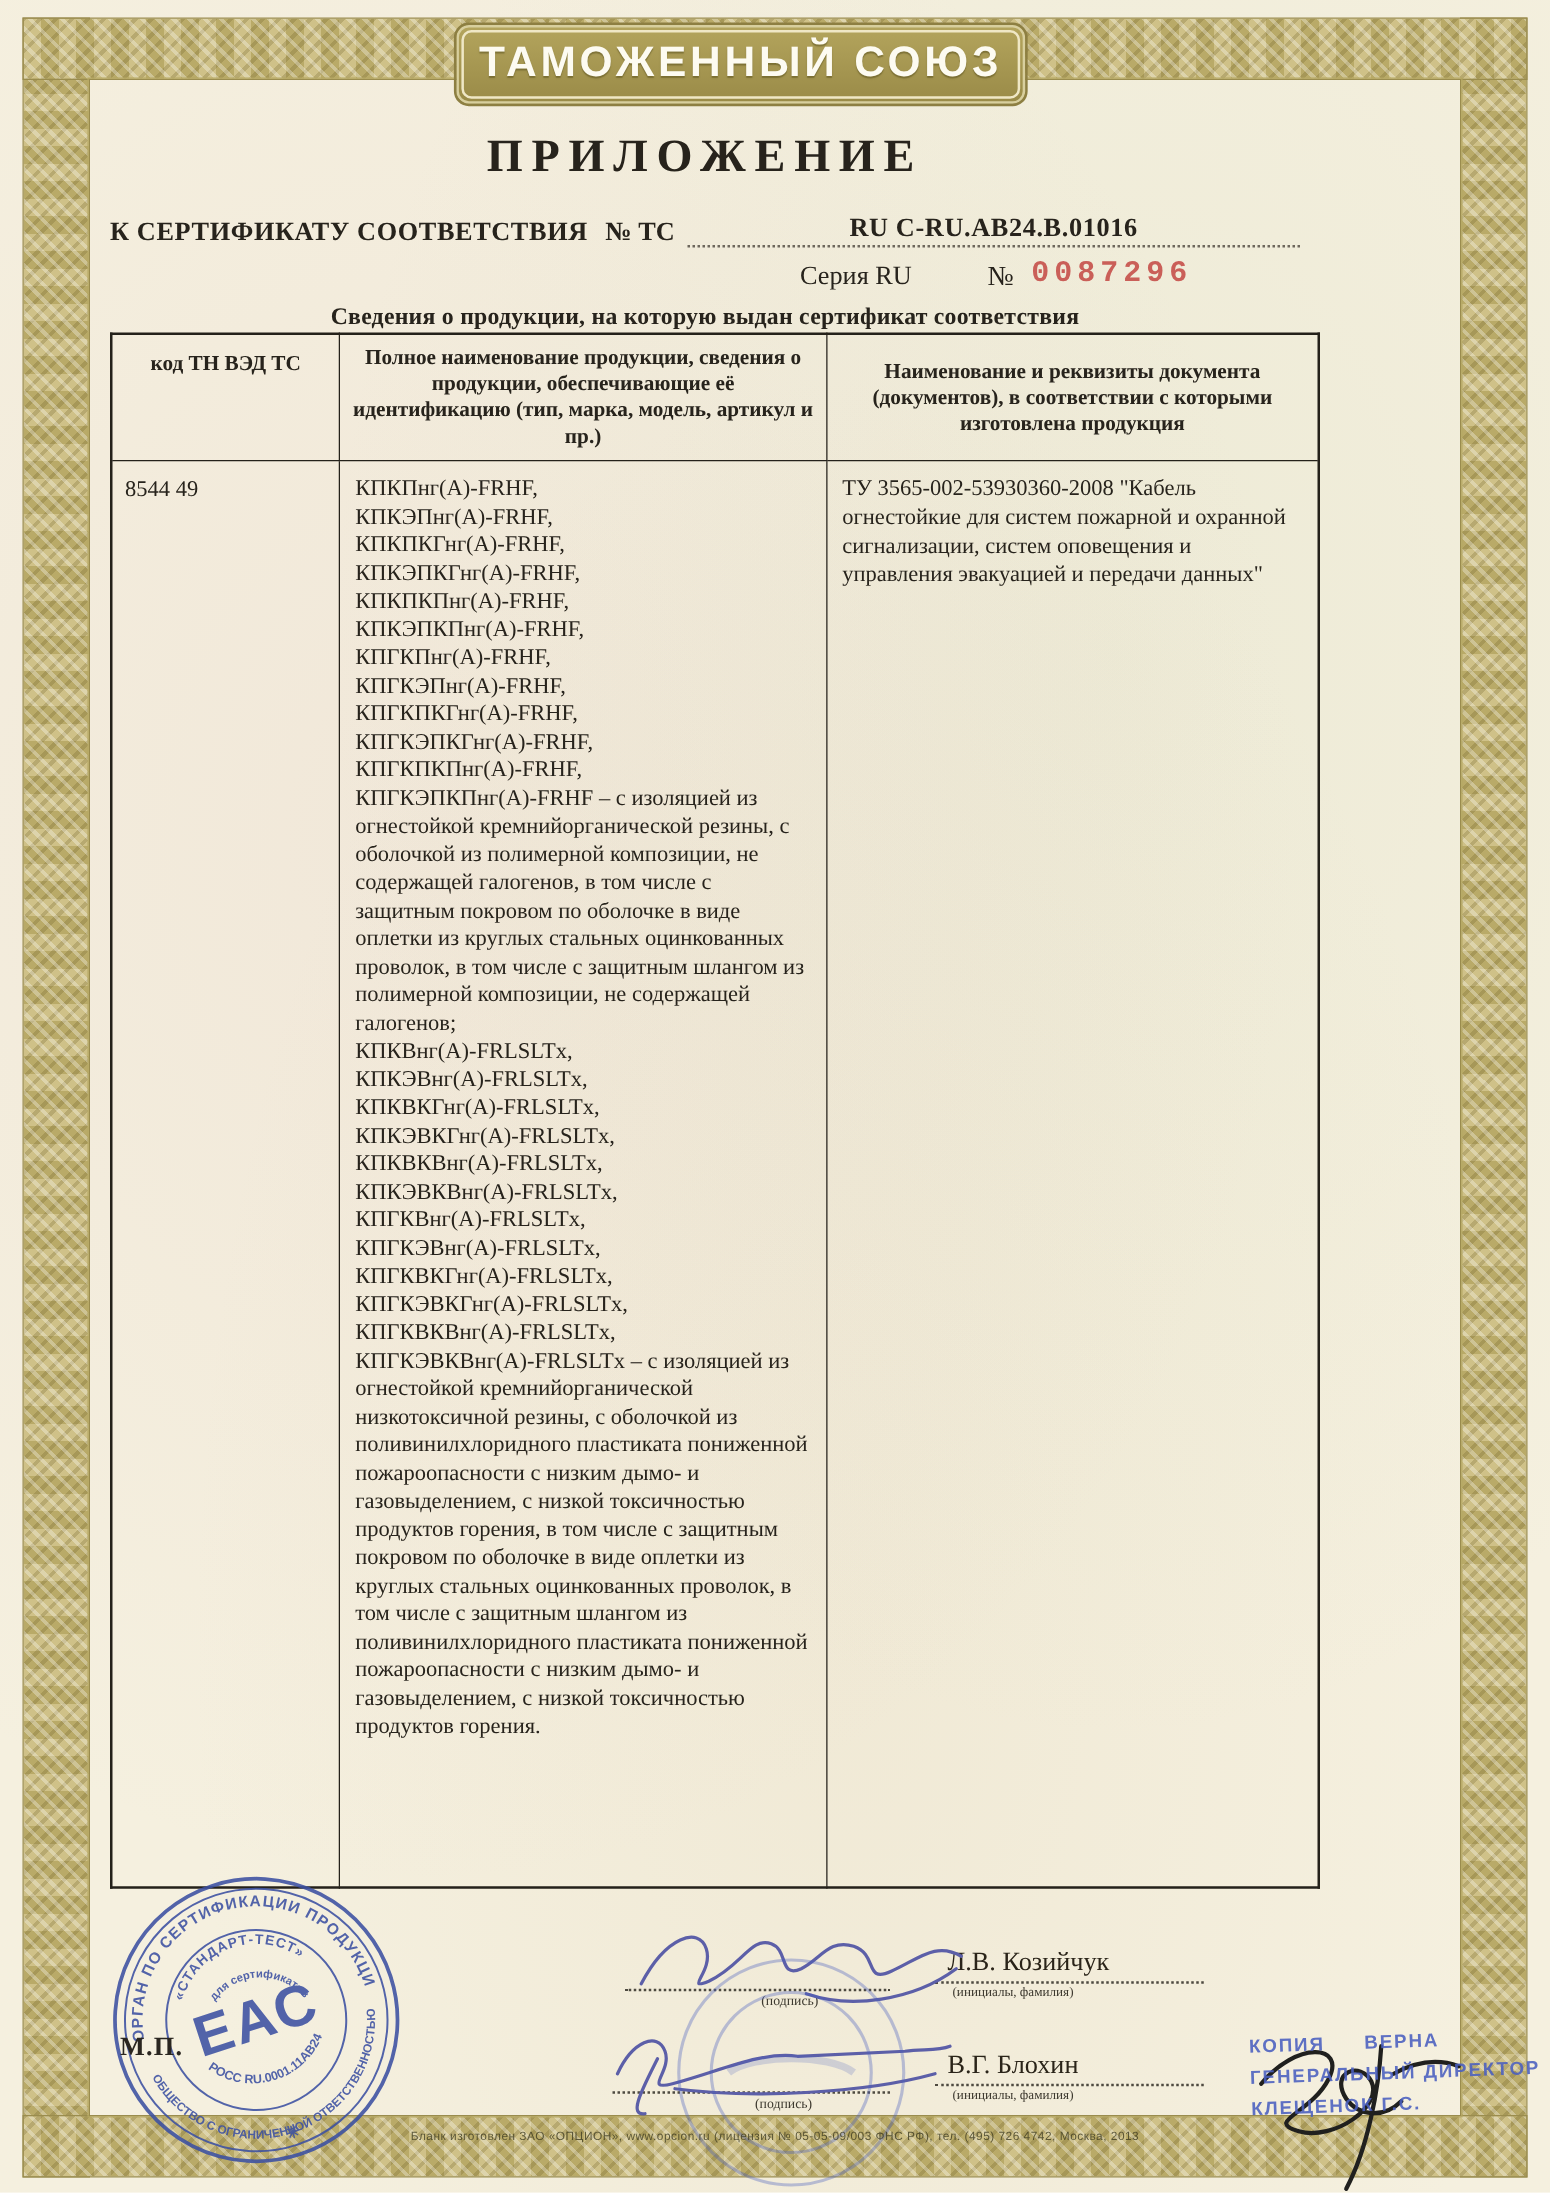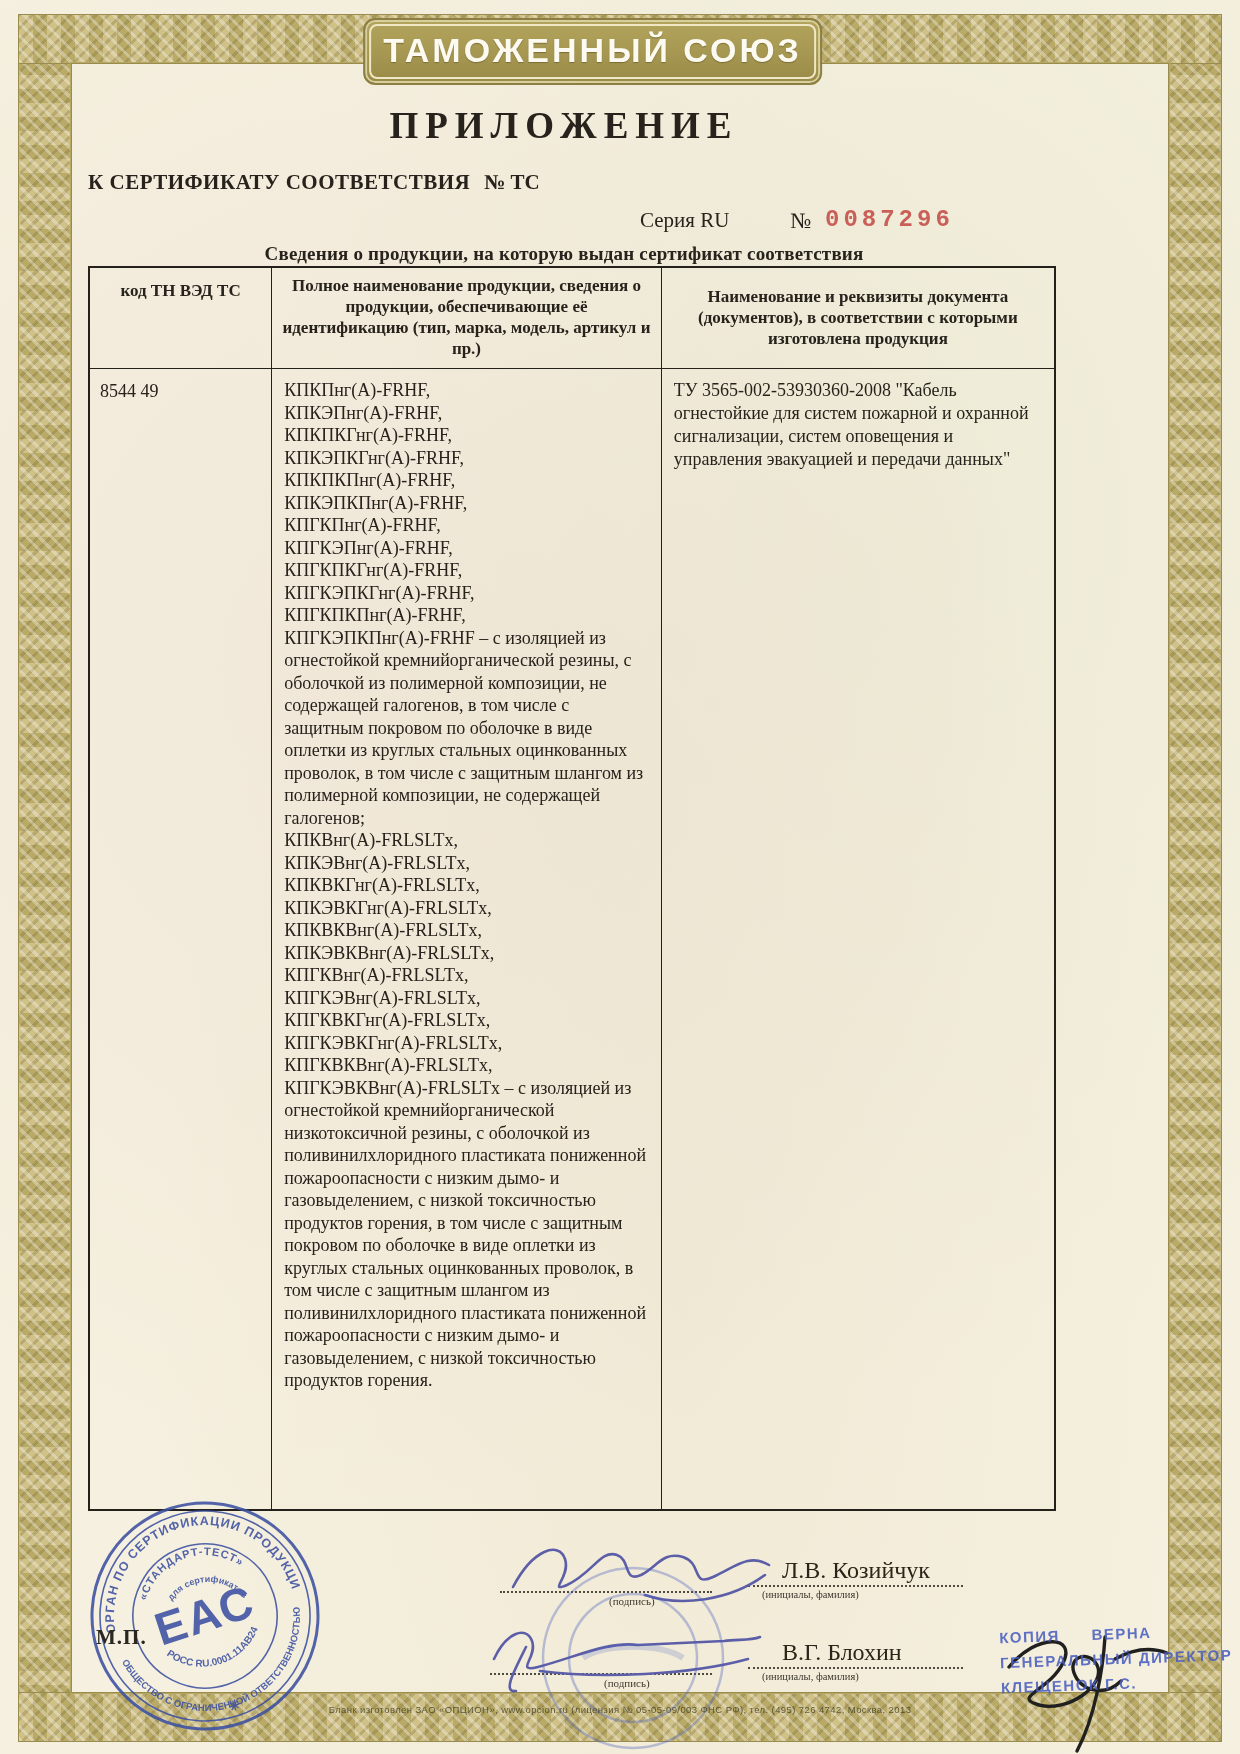--- a/index.html
+++ b/index.html
@@ -84,21 +84,21 @@
   .role-expert { top:135px; }
   .sig-line { position:absolute; border-bottom:2px dotted #4e4a40; }
   .sig-line-1 { left:500px; top:66px; width:212px; }
   .sig-line-2 { left:490px; top:148px; width:222px; }
   .sig-cap { position:absolute; font-size:11px; color:#3d392f;margin-left:44px; }
   .cap-1 { left:565px; top:70px; }
   .cap-2 { left:560px; top:152px; }
   .name-line { position:absolute; border-bottom:2px dotted #4e4a40; }
   .name-1 { left:748px; top:60px; width:215px; }
   .name-2 { left:748px; top:142px; width:215px; }
-  .person-name { position:absolute; font-size:24px; color:#2a2419;margin-left:24px; }
+  .person-name { position:absolute; font-size:21px; color:#2a2419; }
   .pname-1 { left:758px; top:32px; }
   .pname-2 { left:758px; top:114px; }
   .name-cap { position:absolute; font-size:10.5px; color:#3d392f; }
   .ncap-1 { left:762px; top:64px; }
   .ncap-2 { left:762px; top:146px; }
 
   .sig-svg { position:absolute; pointer-events:none; }
   .sig1 { left:505px; top:8px; }
   .sig2 { left:480px; top:88px; }
   .sig3 { left:985px; top:100px; }
@@ -130,20 +130,21 @@
     <div class="badge-inner">
       <div class="badge-text">ТАМОЖЕННЫЙ СОЮЗ</div>
     </div>
   </div>
 
   <div class="content-col doc-title">ПРИЛОЖЕНИЕ</div>
 
   <div class="content-col cert-line">
     <span class="lbl">К СЕРТИФИКАТУ СООТВЕТСТВИЯ</span>
     <span class="tc">№ ТС</span>
+    <span class="cert-number">RU C-RU.АВ24.В.01016</span>
   </div>
 
   <div class="content-col series-line">
     <span class="series-label">Серия RU</span>
     <span class="series-no">№</span>
     <span class="serial-number">0087296</span>
   </div>
 
   <div class="content-col table-caption">Сведения о продукции, на которую выдан сертификат соответствия</div>
 

